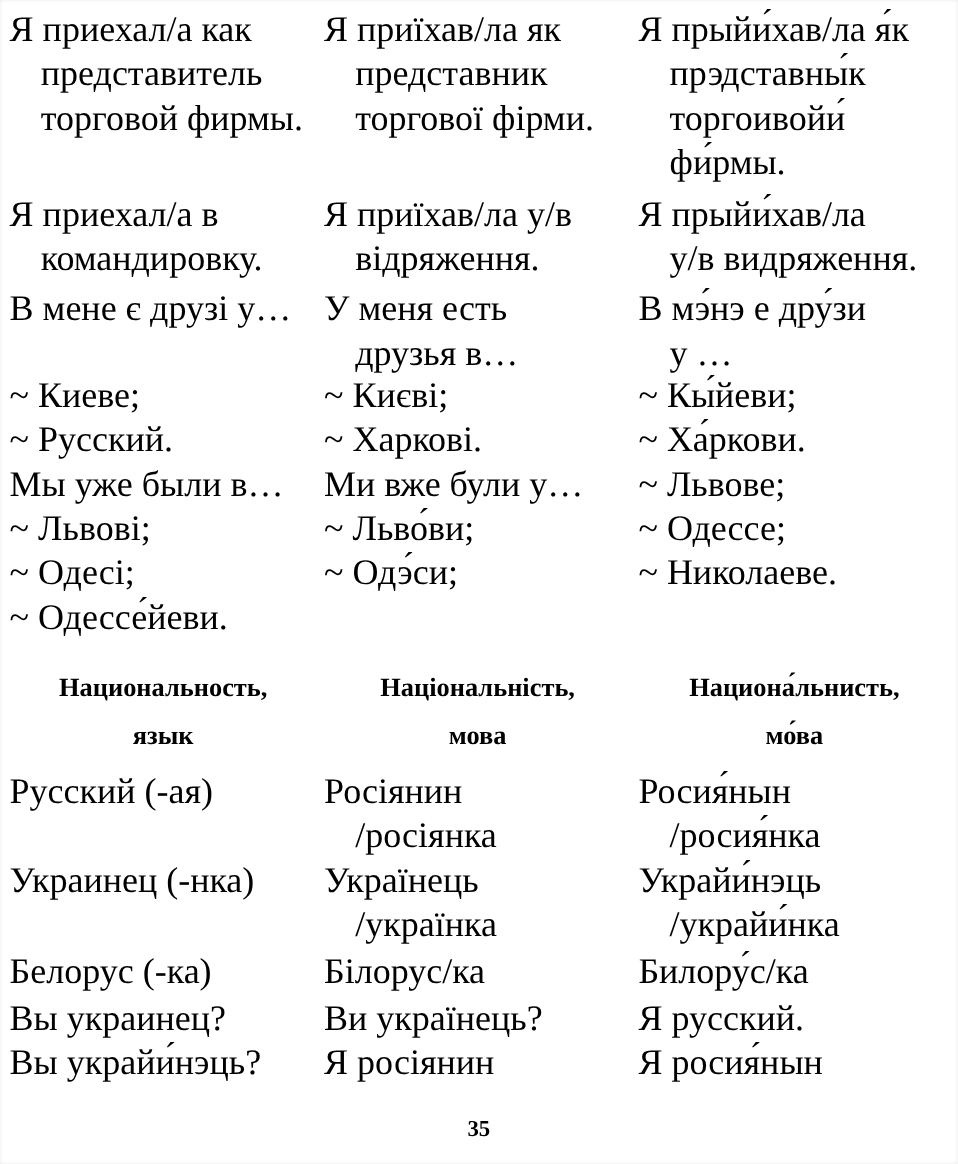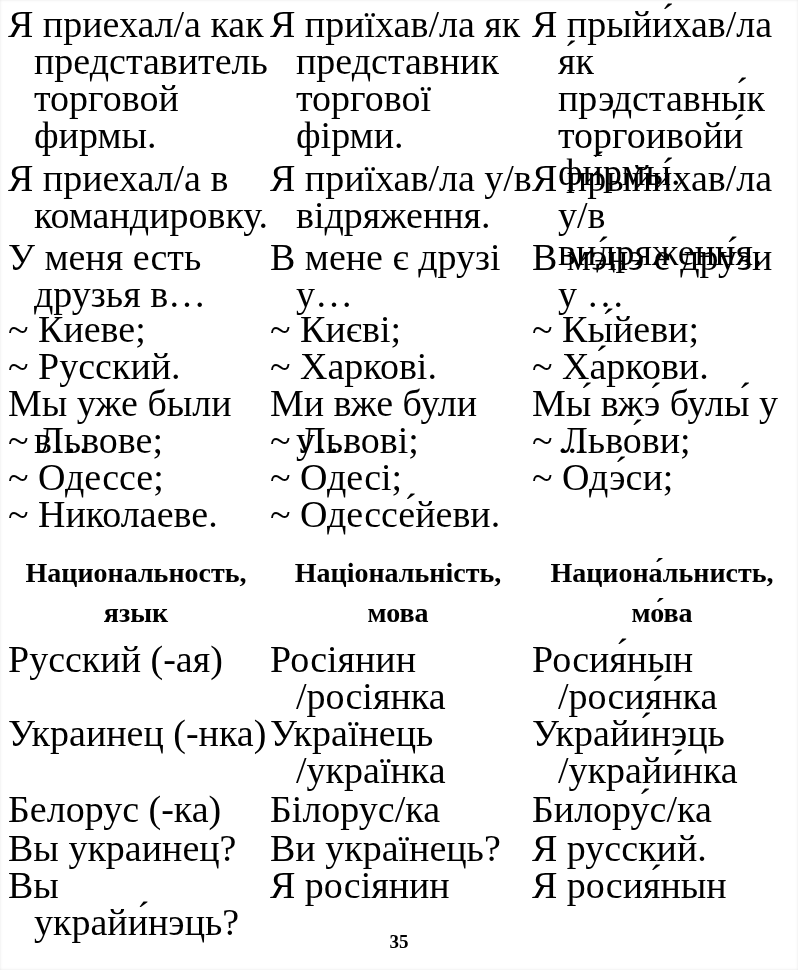--- a/index.html
+++ b/index.html
@@ -24,31 +24,31 @@
   }
   .grid1 {
     padding-top: 6px;
     grid-template-rows: 154px 79px 72px 37px 37px 37px 37px 37px 37px;
   }
   .grid2 {
     margin-top: 8px;
     grid-template-rows: 74px 76px 39px 37px 37px;
   }
   .cell {
-    font-size: 38px;
+    font-size: 30px;
     line-height: 37px;
     white-space: pre-line;
     padding-left: 26px;
     text-indent: -26px;
   }
   .heading-row {
     margin-top: 20px;
   }
   .heading-cell {
-    font-size: 28px;
+    font-size: 22px;
     line-height: 40px;
     font-weight: bold;
     text-align: center;
     white-space: pre-line;
     padding-right: 6px;
   }
   .page-number {
     margin-top: 22px;
     text-align: center;
     font-size: 19px;
@@ -73,37 +73,36 @@
 торгоивойи́
 фи́рмы.</div>
 
     <div class="cell">Я приехал/а в
 командировку.</div>
     <div class="cell">Я приїхав/ла у/в
 відряження.</div>
     <div class="cell">Я прыйи́хав/ла
 у/в видряження.</div>
 
+    <div class="cell">В мене є друзі у…</div>
     <div class="cell">У меня есть
 друзья в…</div>
-    <div class="cell">В мене є друзі у…</div>
     <div class="cell">В мэ́нэ е дру́зи
 у …</div>
 
     <div class="cell">~ Киеве;</div>
     <div class="cell">~ Києві;</div>
     <div class="cell">~ Кы́йеви;</div>
 
     <div class="cell">~ Русский.</div>
     <div class="cell">~ Харкові.</div>
     <div class="cell">~ Ха́ркови.</div>
 
     <div class="cell">Мы уже были в…</div>
     <div class="cell">Ми вже були у…</div>
-    <div class="cell">Мы́ вжэ́ булы́ у ...</div>
 
     <div class="cell">~ Львове;</div>
     <div class="cell">~ Львові;</div>
     <div class="cell">~ Льво́ви;</div>
 
     <div class="cell">~ Одессе;</div>
     <div class="cell">~ Одесі;</div>
     <div class="cell">~ Одэ́си;</div>
 
     <div class="cell">~ Николаеве.</div>

